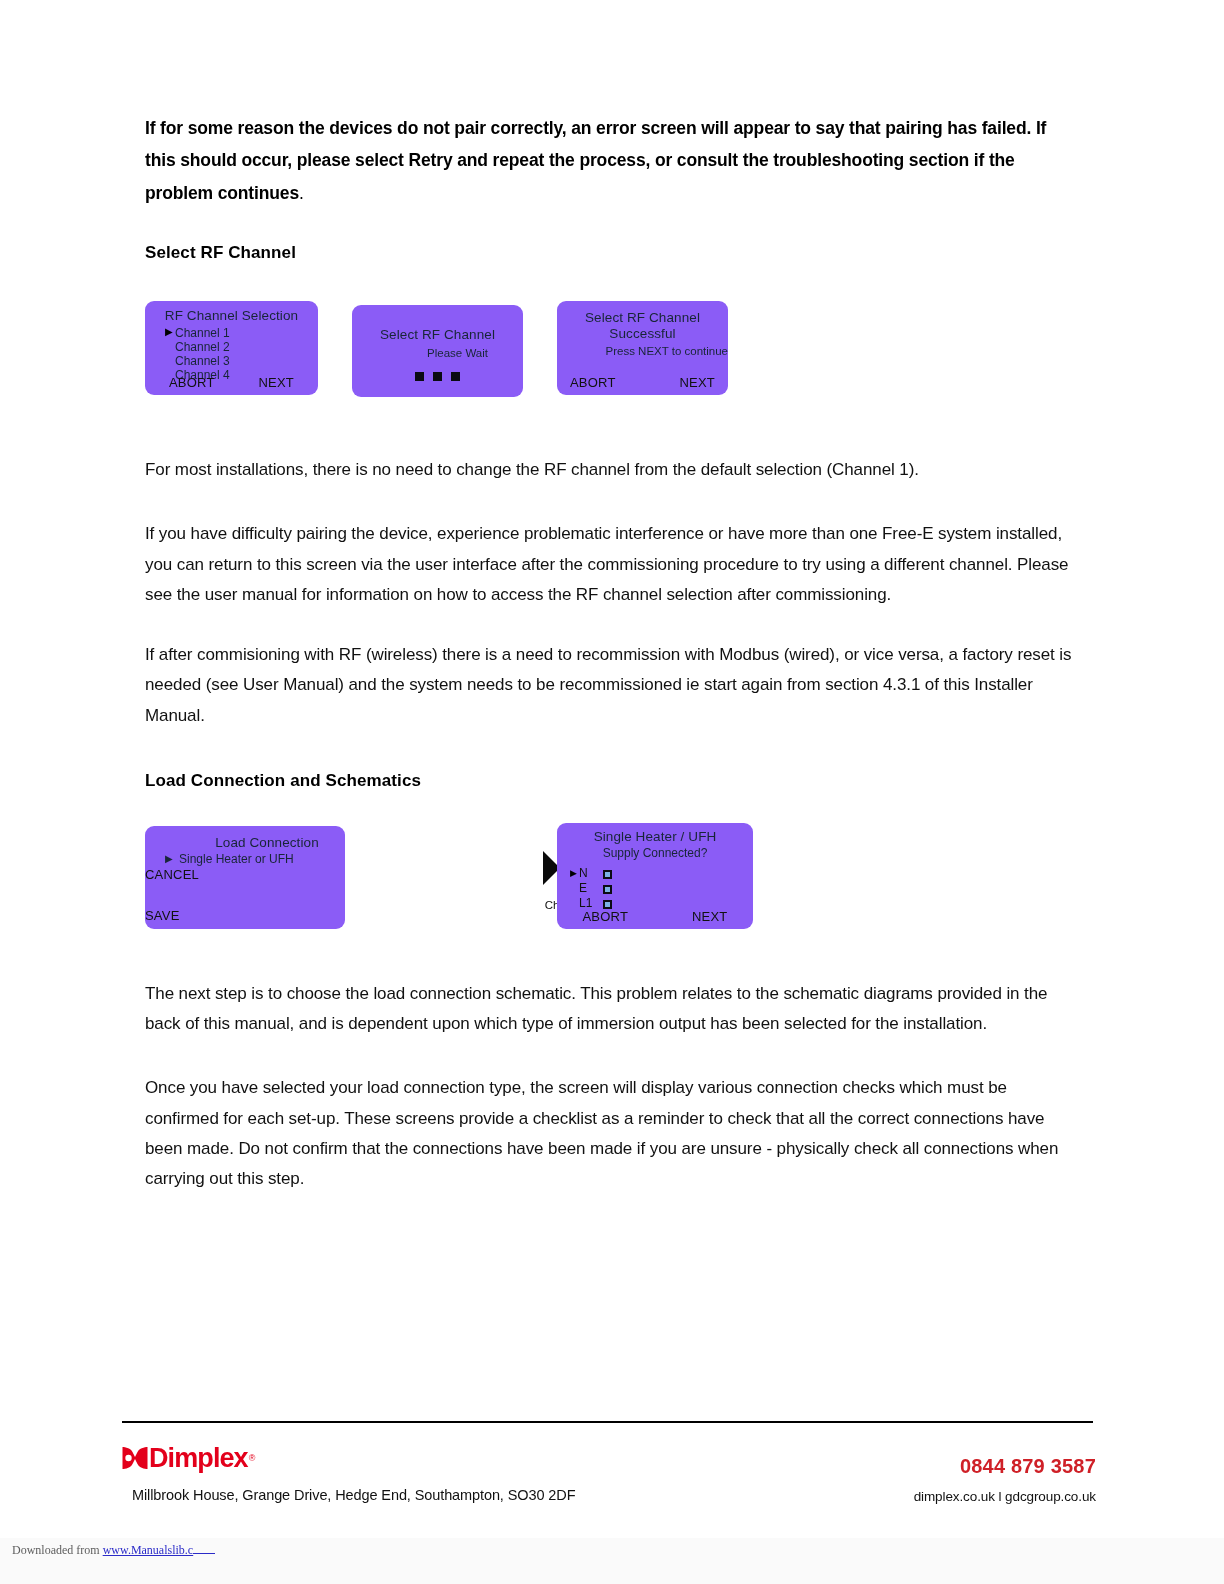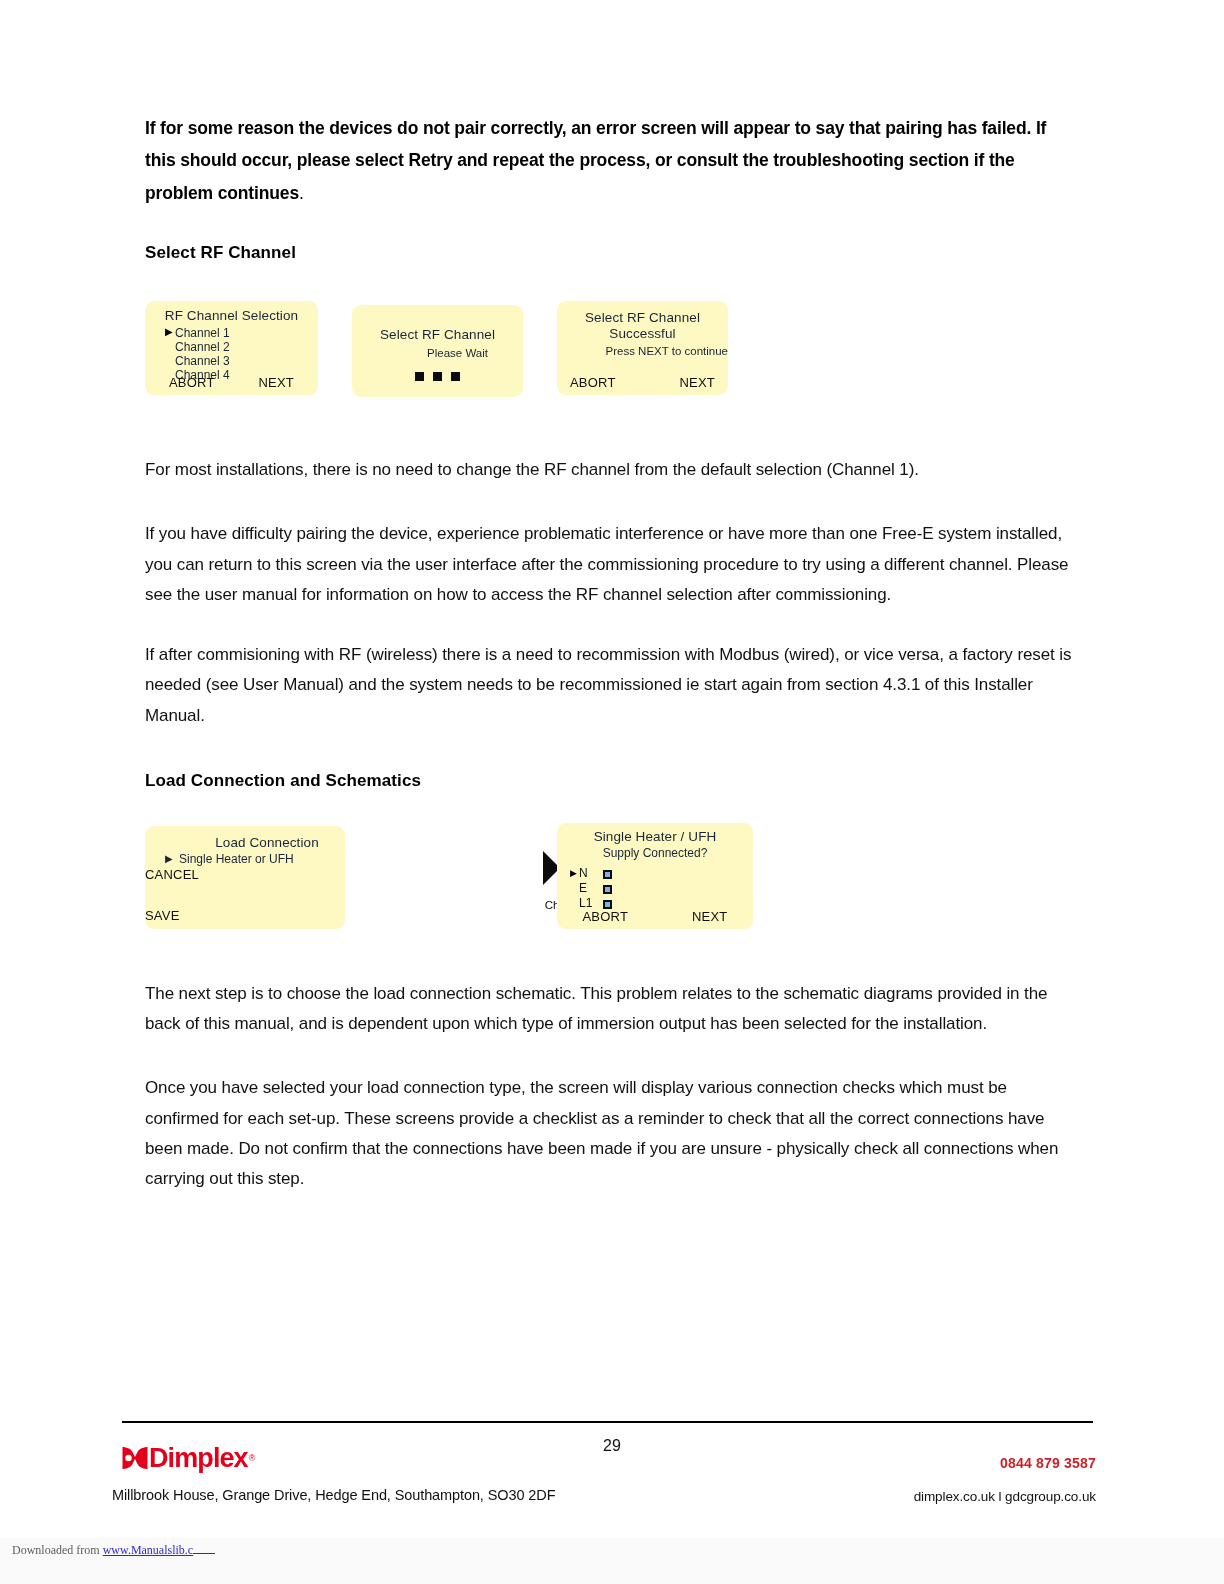--- a/index.html
+++ b/index.html
@@ -58,21 +58,21 @@
   }
   .para.tight { margin-bottom: 0; }
 
   
   .screens {
     position: relative;
     height: 108px;
   }
   .lcd {
     position: absolute;
-    background: #fef9c3;
+    background: #8b5cf6;
     border-radius: 9px;
     color: #19263a;
     font-size: 12.5px;
     box-sizing: border-box;
   }
   .lcd-title {
     text-align: center;
     font-size: 13.5px;
     color: #182537;
     line-height: 1.18;
@@ -238,31 +238,31 @@
     margin-left: -1px;
   }
   .logo-tm {
     font-size: 9px;
     color: #e3001b;
     vertical-align: super;
     margin-left: 1px;
   }
   .address {
     position: absolute;
-    left: 112px;
+    left: 132px;
     top: 1487px;
     font-size: 14.5px;
     color: #111;
     letter-spacing: -0.1px;
   }
   .phone {
     position: absolute;
     right: 128px;
     top: 1455px;
-    font-size: 14px;
+    font-size: 20px;
     font-weight: bold;
     color: #cf2027;
     letter-spacing: 0.2px;
   }
   .web {
     position: absolute;
     right: 128px;
     top: 1489px;
     font-size: 13.5px;
     color: #111;
@@ -402,21 +402,20 @@
 
     </div>
 
     <p class="para" style="margin-top:44px;">The next step is to choose the load connection schematic. This problem relates to the schematic diagrams provided in  the back of this manual, and is dependent upon which type of immersion output has been selected for the installation.</p>
     <p class="para tight" style="margin-top:34px;">Once you have selected your load connection type, the screen will display various connection checks which must be confirmed for each set-up. These screens provide a checklist as a reminder to check that all the correct connections have been made. Do not confirm that the connections have been made if you are unsure - physically check all connections when carrying out this step.</p>
 
   </div>
 
   <div class="footer-rule"></div>
 
-  <div class="page-number">29</div>
 
   <div class="logo">
     <svg class="logo-mark" viewBox="0 0 30 26">
       <path d="M2.5 2 C2.5 2, 10 2, 12.5 7 L15 12 L17.5 7 C20 2, 27.5 2, 27.5 2 L27.5 24 C27.5 24, 20 24, 17.5 19 L15 14 L12.5 19 C10 24, 2.5 24, 2.5 24 Z" fill="#e3001b"></path>
       <circle cx="8.5" cy="13" r="3.2" fill="#ffffff"></circle>
     </svg>
     <span class="logo-word">Dimplex</span>
     <span class="logo-tm">®</span>
   </div>
 

